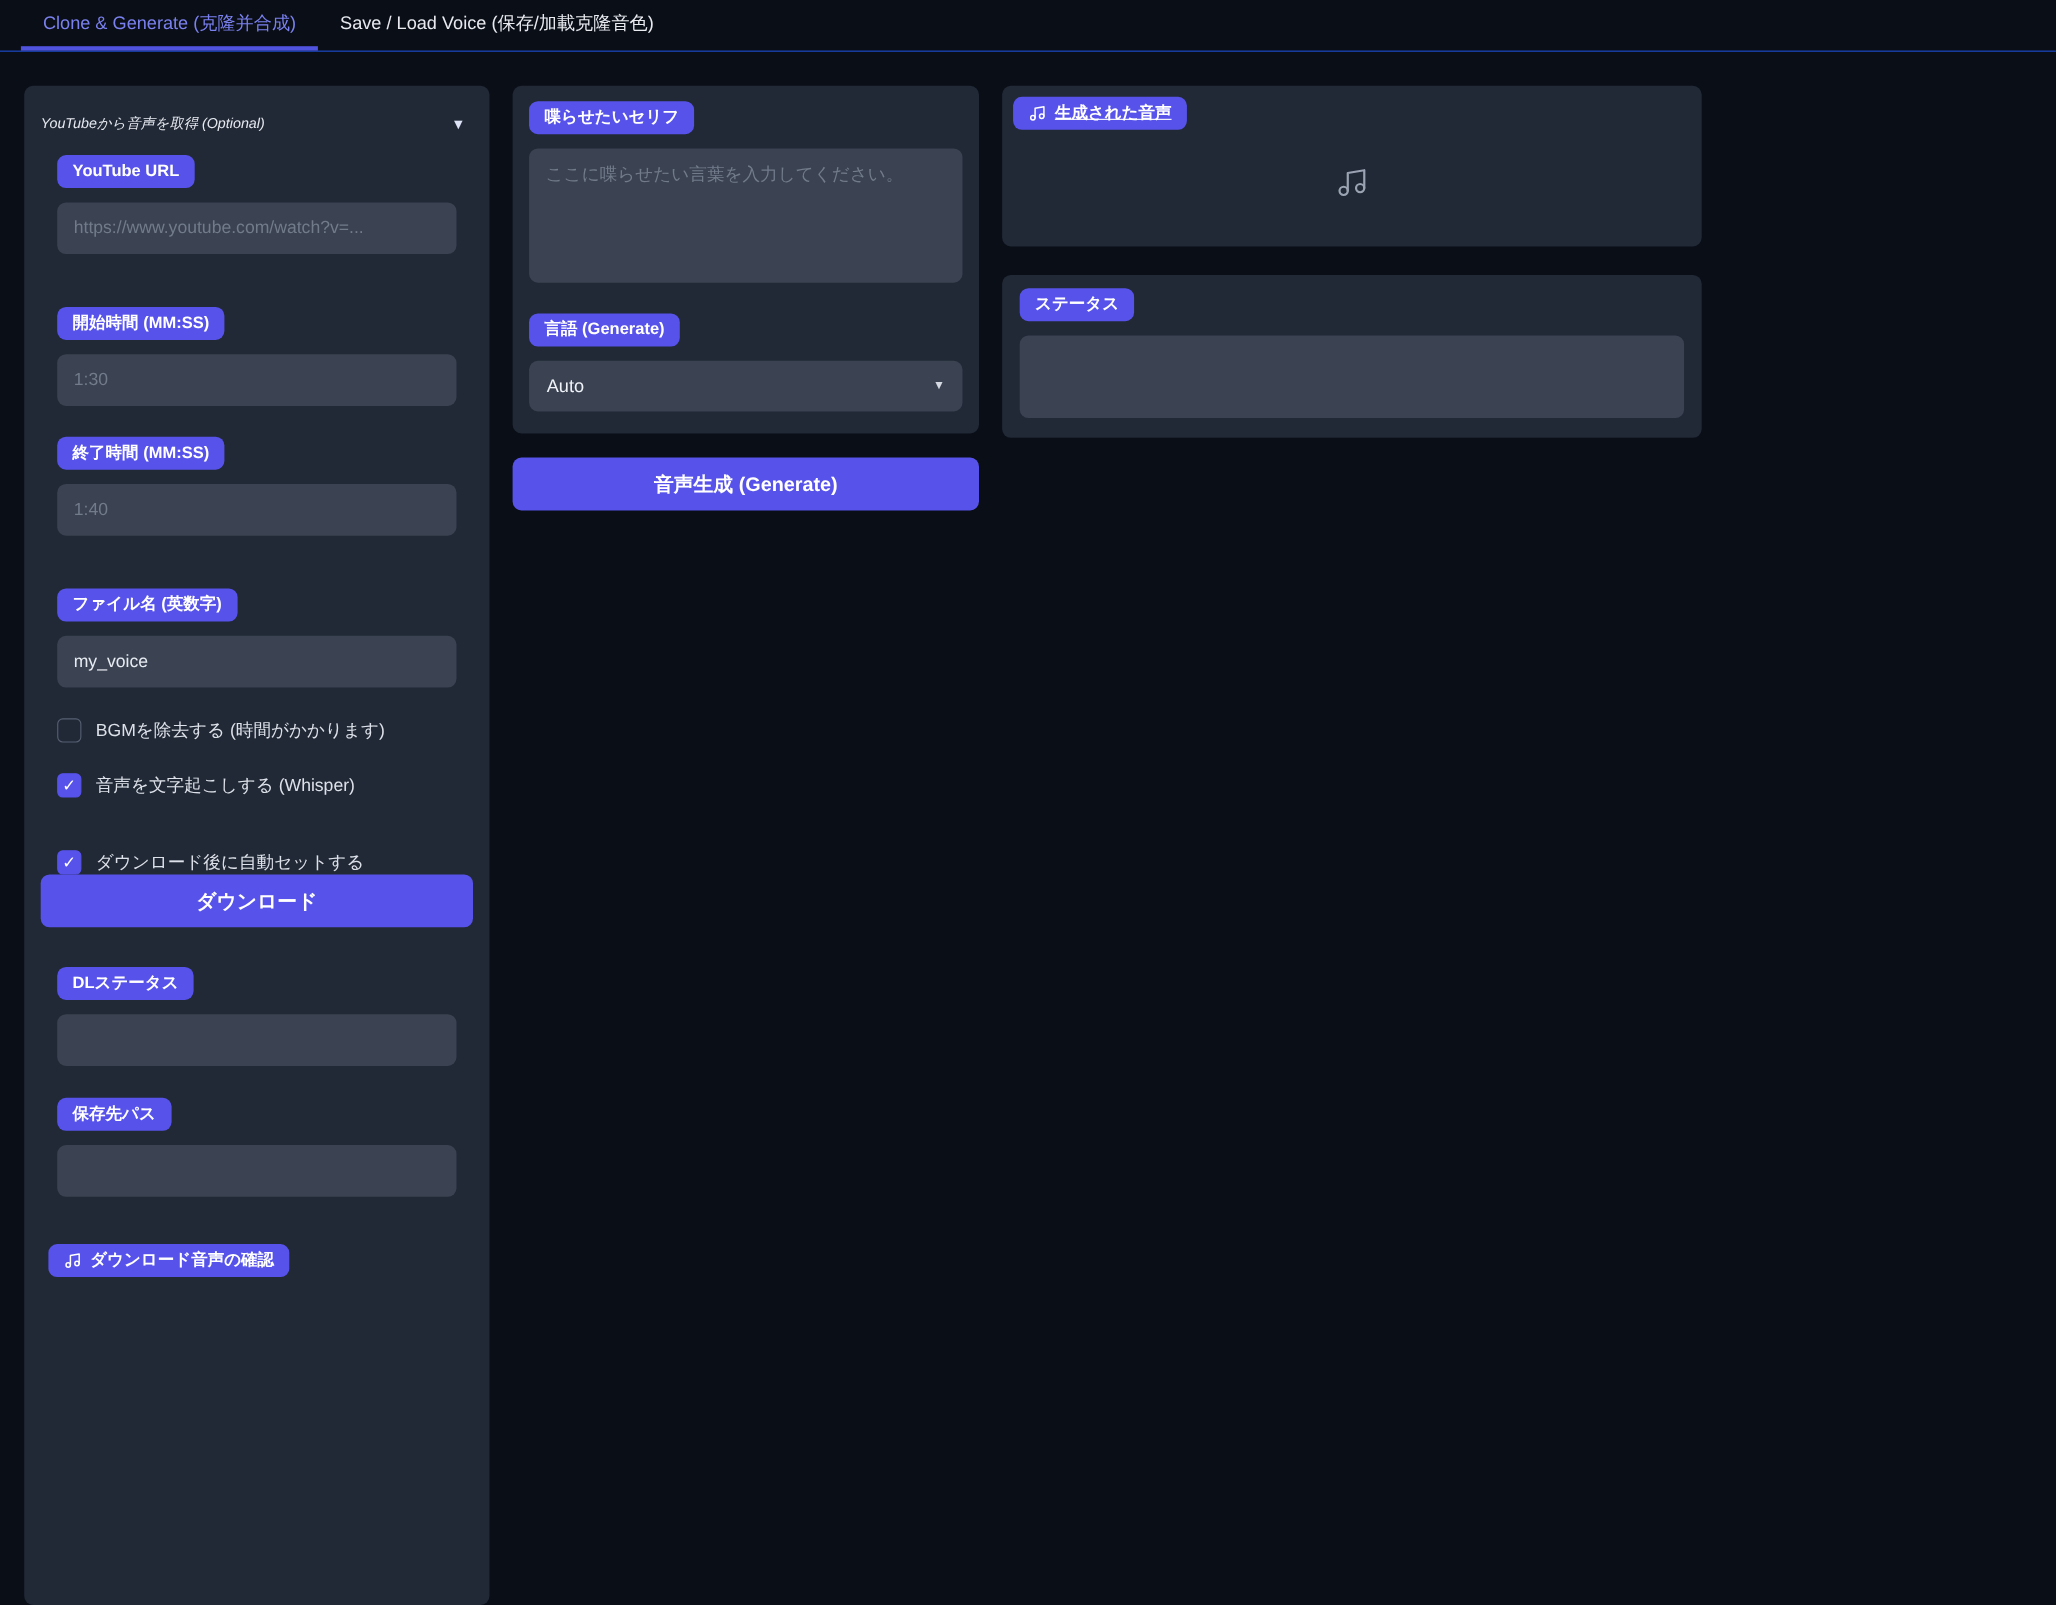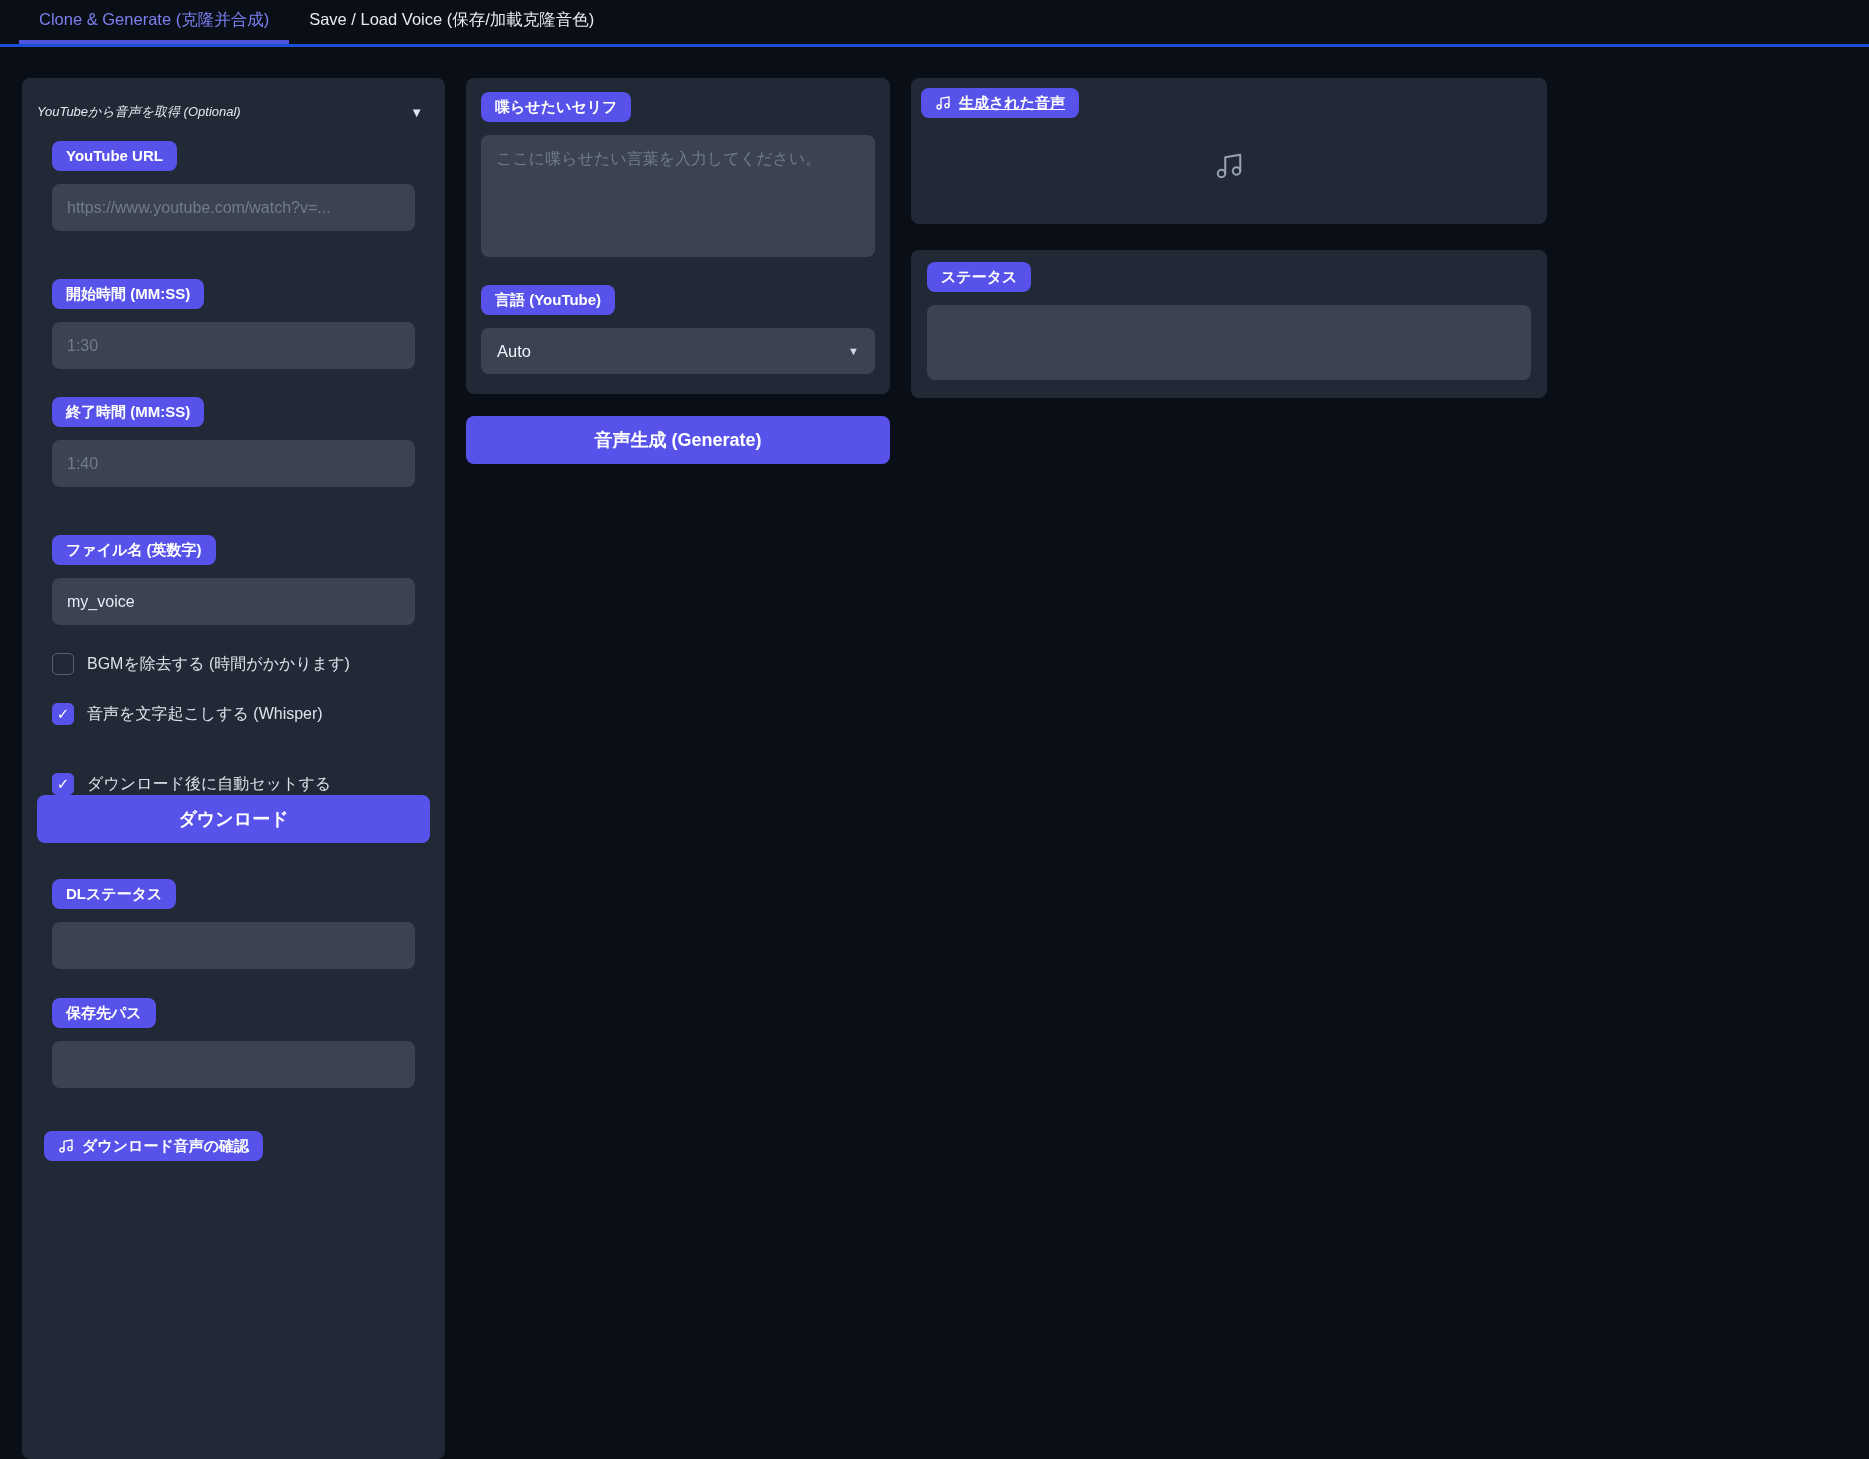--- a/index.html
+++ b/index.html
@@ -5,21 +5,21 @@
   * { margin:0; padding:0; box-sizing:border-box; }
   html,body { background:#0a0e17; }
   body {
     width:1869px; height:1459px; overflow:hidden;
     font-family:"Liberation Sans","DejaVu Sans",sans-serif;
     color:#e6e9f0;
   }
   
   .tabbar {
     display:flex; align-items:stretch; height:47px;
-    border-bottom:3px solid #1d4ed8; padding-left:19px;
+    border-bottom:1px solid #1d4ed8; padding-left:19px;
   }
   .tab {
     display:flex; align-items:center; padding:0 20px;
     font-size:16.5px; color:#e8eaf0; cursor:pointer;
     border-bottom:4px solid transparent;
   }
   .tab.active { color:#7a81ee; border-bottom-color:#5053de; font-weight:400; }
   
   .main { display:flex; gap:21px; padding:31px 22px 0 22px; align-items:flex-start; }
   .panel { background:#212936; border-radius:8px; }
@@ -179,21 +179,21 @@
 
   </div>
 
   <div class="midcol">
 
     <div class="panel midcard">
       <span class="pill">喋らせたいセリフ</span>
       <textarea class="txa" placeholder="ここに喋らせたい言葉を入力してください。" style=""></textarea>
 
       <div class="gap28"></div>
-      <span class="pill">言語 (YouTube)</span>
+      <span class="pill">言語 (Generate)</span>
       <div class="dropdown">
         <span class="dd-value">Auto</span>
         <span class="dd-caret">▼</span>
       </div>
     </div>
 
     <button class="btn genbtn">音声生成 (Generate)</button>
   </div>
 
   <div class="rightcol">

